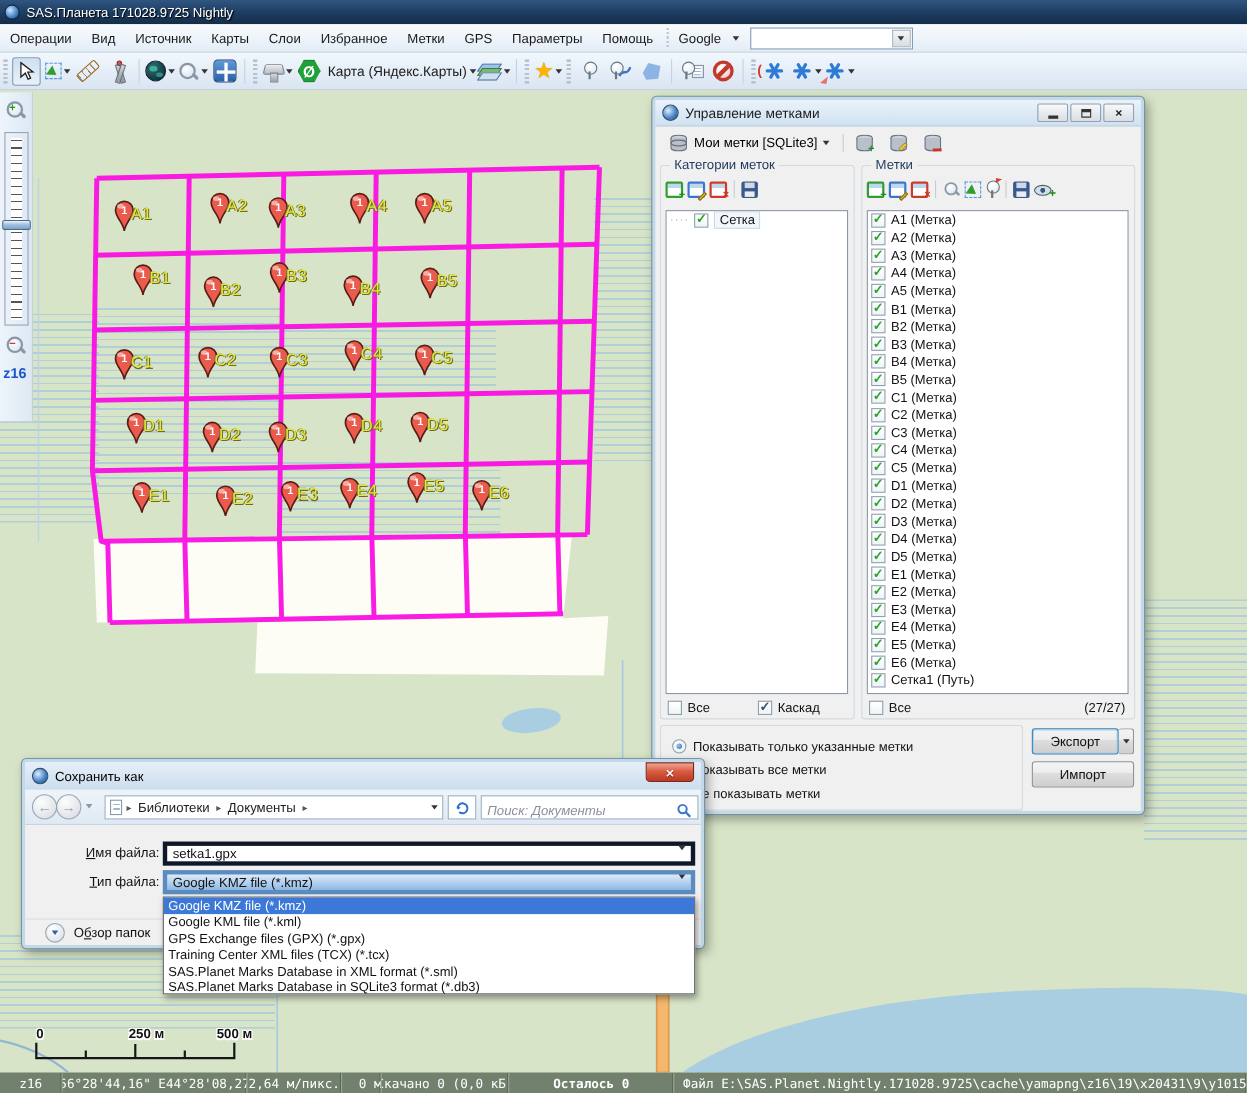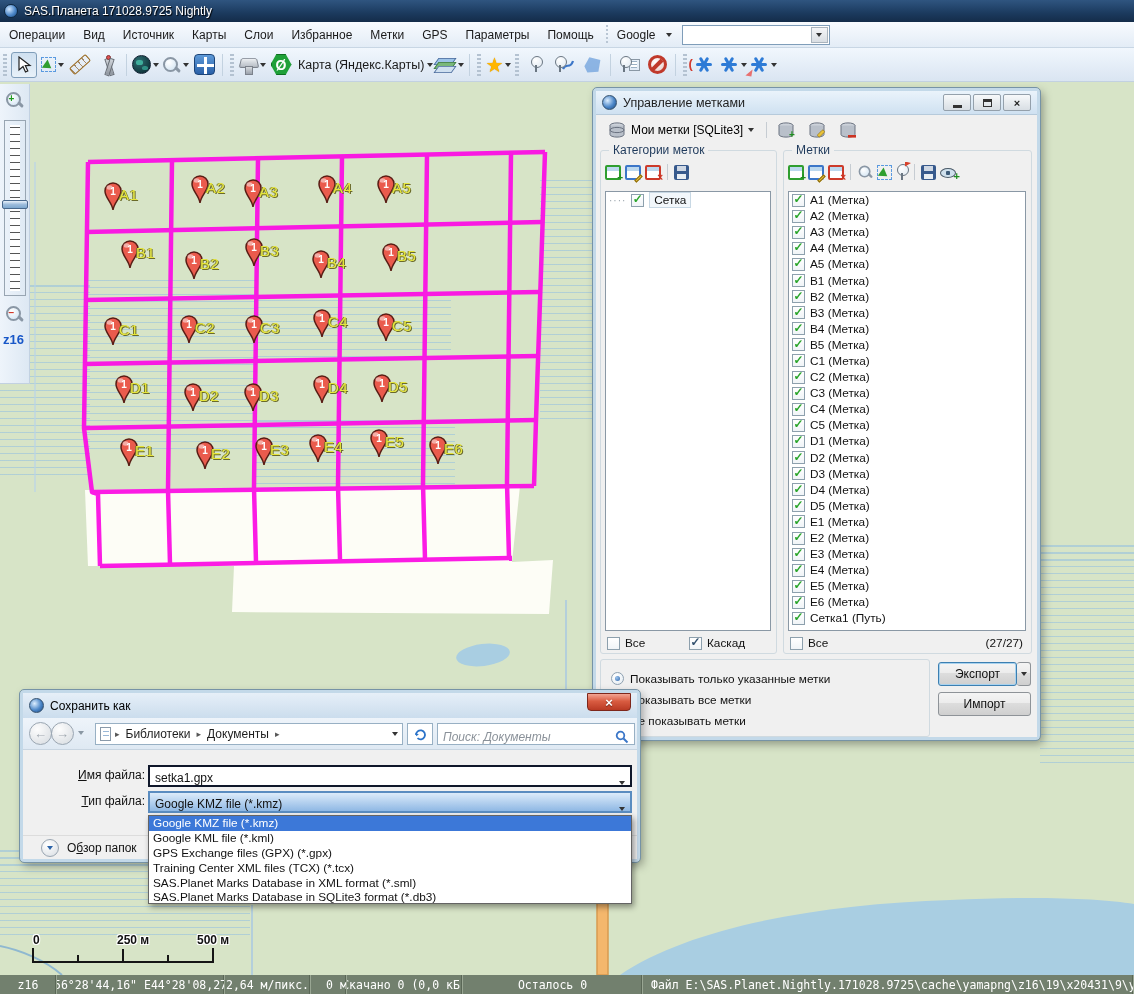--- a/index.html
+++ b/index.html
@@ -178,22 +178,22 @@
   .doc-icon { width:11px; height:14px; background:#fff; border:1px solid #8a9aaa; position:relative;
     background-image:repeating-linear-gradient(180deg, transparent 0 3px, #9ab8d8 3px 4px); background-clip:content-box; padding:2px 1.5px; }
   #bc-dd { margin-left:auto; }
   #refresh-btn { position:absolute; left:384px; top:5px; width:26px; height:22px; background:#fff; border:1px solid #98b0c4;
     display:flex; align-items:center; justify-content:center; }
   #search-box { position:absolute; left:414px; top:5px; width:198px; height:22px; background:#fff; border:1px solid #98b0c4;
     display:flex; align-items:flex-end; padding:0 5px; }
   #search-box .ph { font-style:italic; color:#8a9199; font-size:12px; flex:1; }
   #save-body { position:absolute; left:0; top:57px; right:0; height:91px; background:#f0f0f0; }
   .fld-label { position:absolute; width:118px; text-align:right; font-size:12px; color:#111; }
-  .combo { position:absolute; left:125px; width:484px; height:22px; background:#fff; border:2px solid #0f172a;
-    display:flex; align-items:flex-end; padding:0 5px; font-size:12px; color:#111; }
+  .combo { position:absolute; left:125px; width:484px; height:22px; background:#fff; border:4px solid #0f172a;
+    display:flex; align-items:flex-start; padding:0 5px; font-size:12px; color:#111; }
   .combo .caret { margin-left:auto; }
   .combo.focused { background:linear-gradient(#dcebfa,#8fb8e4); border-color:#5a8cc0; }
   #type-dropdown { position:absolute; left:125px; top:122px; width:484px; height:89px; background:#fff; border:1px solid #646464;
     box-shadow:2px 3px 6px rgba(0,0,0,.4); z-index:50; }
   .dd-item { height:14.8px; display:flex; align-items:center; padding:0 4px; font-size:11.8px; color:#111; white-space:nowrap; }
   .dd-item.selected { background:#3c78d8; color:#fff; }
   #save-footer { position:absolute; left:0; bottom:0; right:0; height:24px; background:#f0f0f0; border-top:1px solid #dcdcdc;
     display:flex; align-items:center; padding-left:18px; gap:8px; }
   #browse-circle { width:18px; height:18px; border-radius:50%; border:1px solid #9aa6b2;
     background:radial-gradient(circle at 35% 30%, #fff, #d8dde2); display:flex; align-items:center; justify-content:center; }
@@ -865,15 +865,15 @@
       <div class="dd-item">SAS.Planet Marks Database in SQLite3 format (*.db3)</div>
     </div>
 </div>
 
 <div id="statusbar">
     <span class="status-seg" style="width: 57px;">z16</span>
     <span class="status-seg" style="width: 168px;">N56°28'44,16" E44°28'08,27"</span>
     <span class="status-seg" style="width: 86px;">2,64 м/пикс.</span>
     <span class="status-seg" style="width: 36px; padding-left: 16px;">0 м</span>
     <span class="status-seg" style="width: 116px;">Скачано 0 (0,0 кБ)</span>
-    <span class="status-seg" style="width: 180px;">Осталось 0</span>
+    <span class="status-seg" style="width: 150px; font-weight: bold;">Осталось 0</span>
     <span class="status-seg last">Файл E:\SAS.Planet.Nightly.171028.9725\cache\yamapng\z16\19\x20431\9\y10154.png</span>
   </div>
 
 </body></html>

